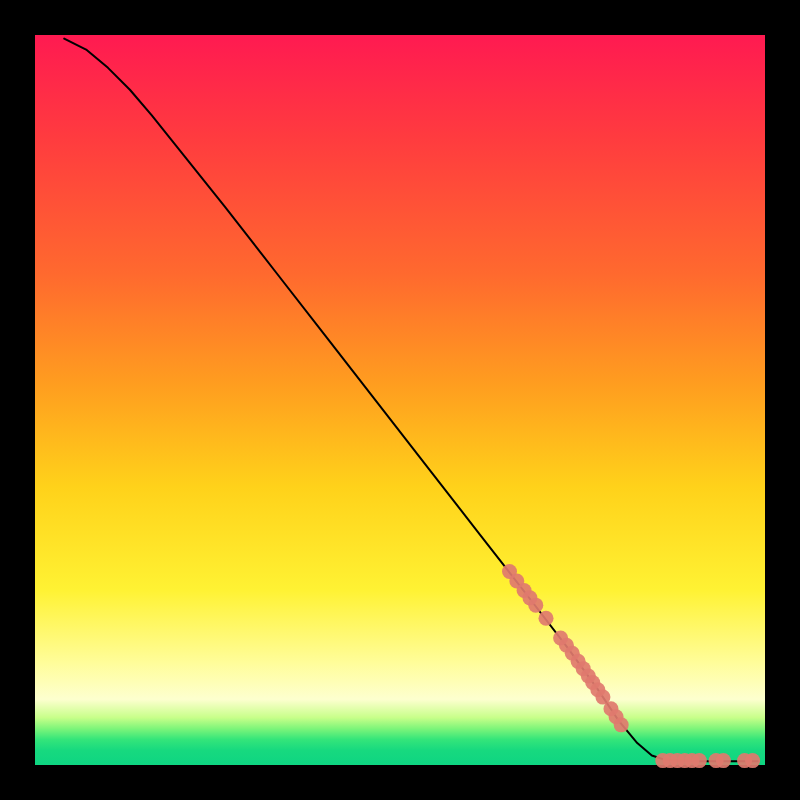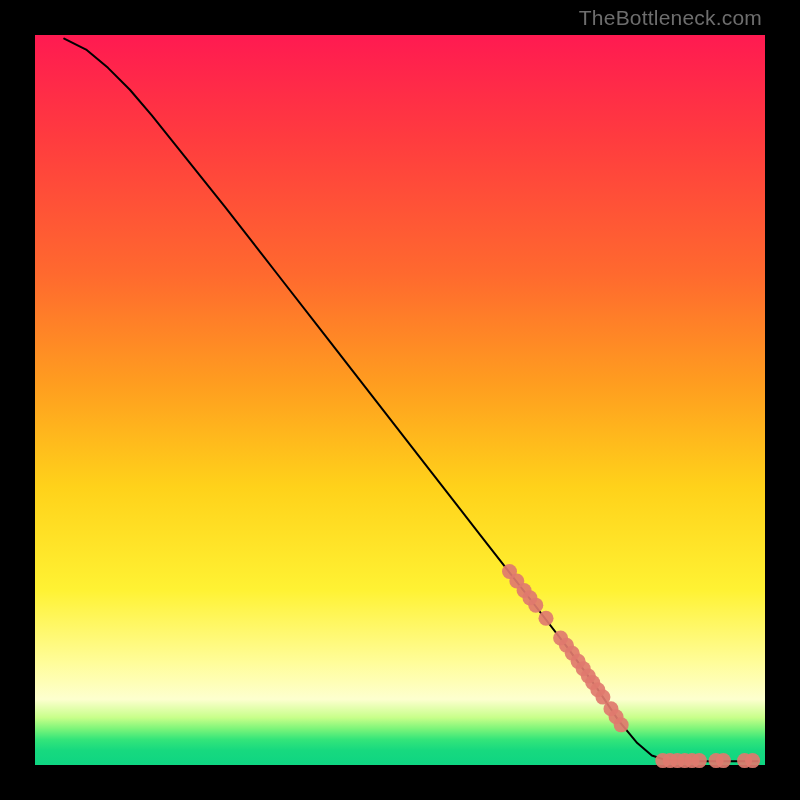--- a/index.html
+++ b/index.html
@@ -56,21 +56,20 @@
     top: 35px;
     width: 730px;
     height: 730px;
     overflow: visible;
   }
 </style>
 </head>
 <body>
 
 <div class="container">
-  <div class="watermark">TheBottleneck.com</div>
   <div class="plot-area"></div>
   <svg class="overlay" viewBox="0 0 730 730">
     <g id="curve-g">
         <path d="M29.20 3.65 L51.10 14.60 L73.00 32.85 L94.90 54.75 L116.80 80.30 L146.00 116.80 L189.80 171.55 L240.90 237.25 L292.00 302.95 L343.10 368.65 L394.20 434.35 L445.30 500.05 L496.40 565.75 L532.90 613.20 L562.10 653.35 L584.00 686.20 L602.25 708.10 L616.85 720.51 L627.80 724.16 L642.40 725.62 L664.30 726.35 L693.50 726.35 L722.70 726.35" fill="none" stroke="#000000" stroke-width="2" stroke-linecap="round" stroke-linejoin="round"></path>
       </g>
     <g id="dots-g">
         <circle cx="474.50" cy="536.55" r="7.5" fill="#e07a6e" fill-opacity="0.92"></circle>
         <circle cx="481.80" cy="546.04" r="7.5" fill="#e07a6e" fill-opacity="0.92"></circle>
         <circle cx="489.10" cy="555.53" r="7.5" fill="#e07a6e" fill-opacity="0.92"></circle>
         <circle cx="494.94" cy="562.83" r="7.5" fill="#e07a6e" fill-opacity="0.92"></circle>

